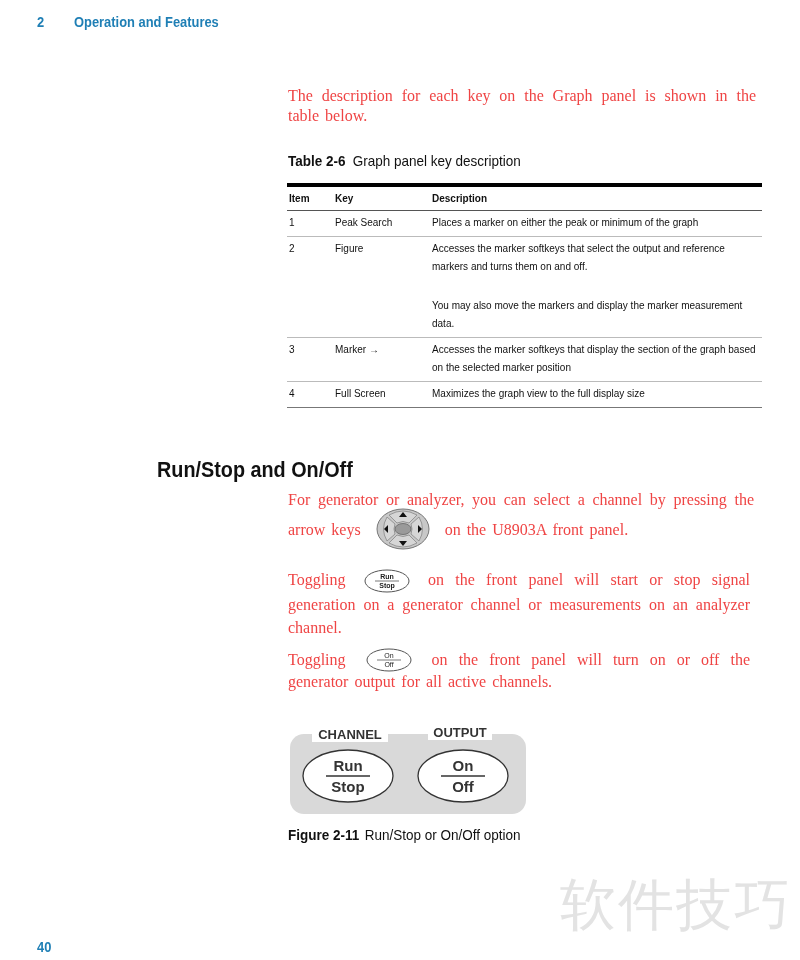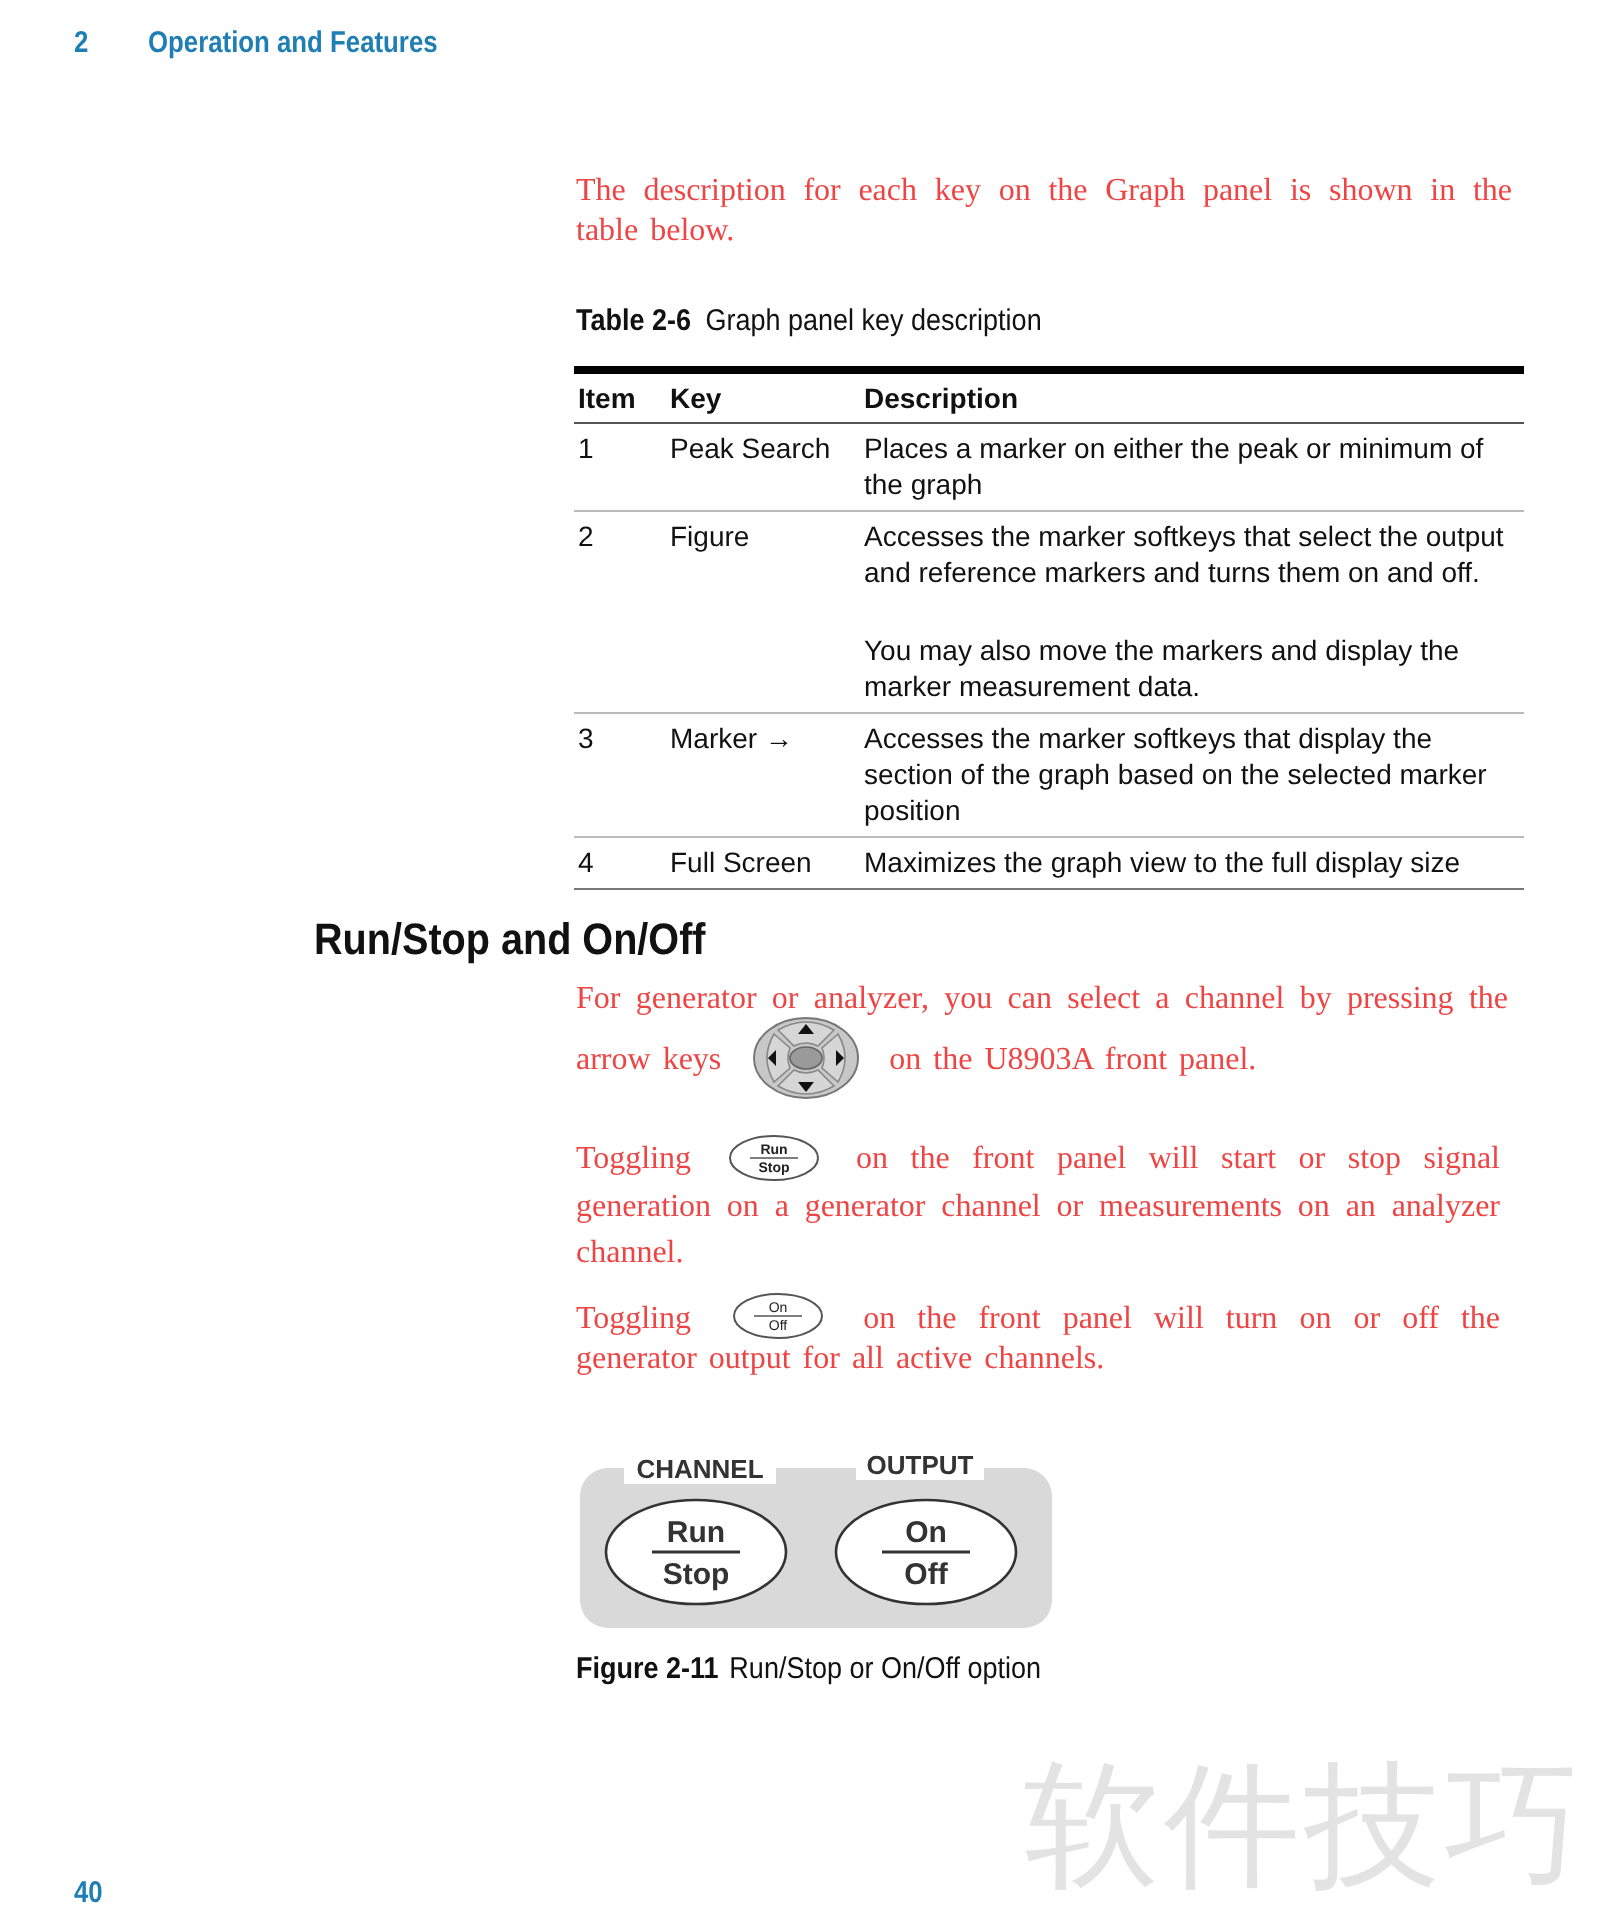--- a/index.html
+++ b/index.html
@@ -4,38 +4,38 @@
 <style>
   html, body { margin:0; padding:0; background:#ffffff; }
   body { width:800px; height:960px; position:relative; overflow:hidden; font-family:"Liberation Sans", sans-serif; color:#111; }
   .abs { position:absolute; }
   .hdr-num { left:37px; top:13px; font-family:"Liberation Sans", sans-serif; font-weight:bold; font-size:15px; color:#1f7fb5; transform:scaleX(0.86); transform-origin:left top; }
   .hdr-title { left:74px; top:13px; font-weight:bold; font-size:15px; color:#1f7fb5; transform:scaleX(0.86); transform-origin:left top; white-space:nowrap; }
   .serif { font-family:"Liberation Serif", serif; font-size:16px; line-height:20px; color:#ef4444; text-align:justify; word-spacing:2px; }
   .intro { left:288px; top:86px; width:468px; }
   .tcap { left:288px; top:152px; font-size:15px; white-space:nowrap; transform:scaleX(0.9); transform-origin:left top; }
   .tcap b { margin-right:8px; }
-  table.keys { position:absolute; left:287px; top:183px; width:475px; border-collapse:collapse; font-family:"Liberation Sans", sans-serif; font-size:14px; }
+  table.keys { position:absolute; left:287px; top:183px; width:475px; border-collapse:collapse; font-family:"Liberation Sans", sans-serif; font-size:10px; }
   table.keys thead tr { border-top:4px solid #000; border-bottom:1px solid #555; }
   table.keys th { text-align:left; font-weight:bold; padding:4px 0 4px 2px; height:15px; }
   table.keys td { vertical-align:top; padding:3px 0 4px 2px; line-height:18px; }
   table.keys tbody tr { border-bottom:1px solid #bbb; }
   table.keys tbody tr:last-child { border-bottom:1px solid #777; }
   .c1 { width:44px; } .c2 { width:95px; }
   .desc-p { margin:0; }
   .desc-p + .desc-p { margin-top:21px; }
   .sec-title { left:157px; top:457px; font-weight:bold; font-size:22px; transform:scaleX(0.9); transform-origin:left top; white-space:nowrap; }
   .p1 { left:288px; top:488px; width:466px; line-height:23px; }
   .p2 { left:288px; top:568px; width:462px; line-height:23px; }
   .p3 { left:288px; top:650px; width:462px; line-height:20px; }
   .inline-icon { display:inline-block; vertical-align:middle; }
   .fig { left:290px; top:722px; }
   .fig-cap { left:288px; top:826px; font-size:15px; white-space:nowrap; transform:scaleX(0.9); transform-origin:left top; }
   .fig-cap b { margin-right:6px; }
-  .watermark { right:8px; top:868px; font-size:68px; color:#e3e3e3; font-family:"DejaVu Sans", sans-serif; letter-spacing:2px; }
+  .watermark { right:8px; top:868px; font-size:56px; color:#e3e3e3; font-family:"DejaVu Sans", sans-serif; letter-spacing:2px; }
   .page-num { left:37px; top:938px; font-weight:bold; font-size:15px; color:#1f7fb5; transform:scaleX(0.86); transform-origin:left top; }
 </style>
 </head>
 <body>
 
 <div class="abs hdr-num">2</div>
 <div class="abs hdr-title">Operation and Features</div>
 
 <div class="abs serif intro">The description for each key on the Graph panel is shown in the table below.</div>
 

